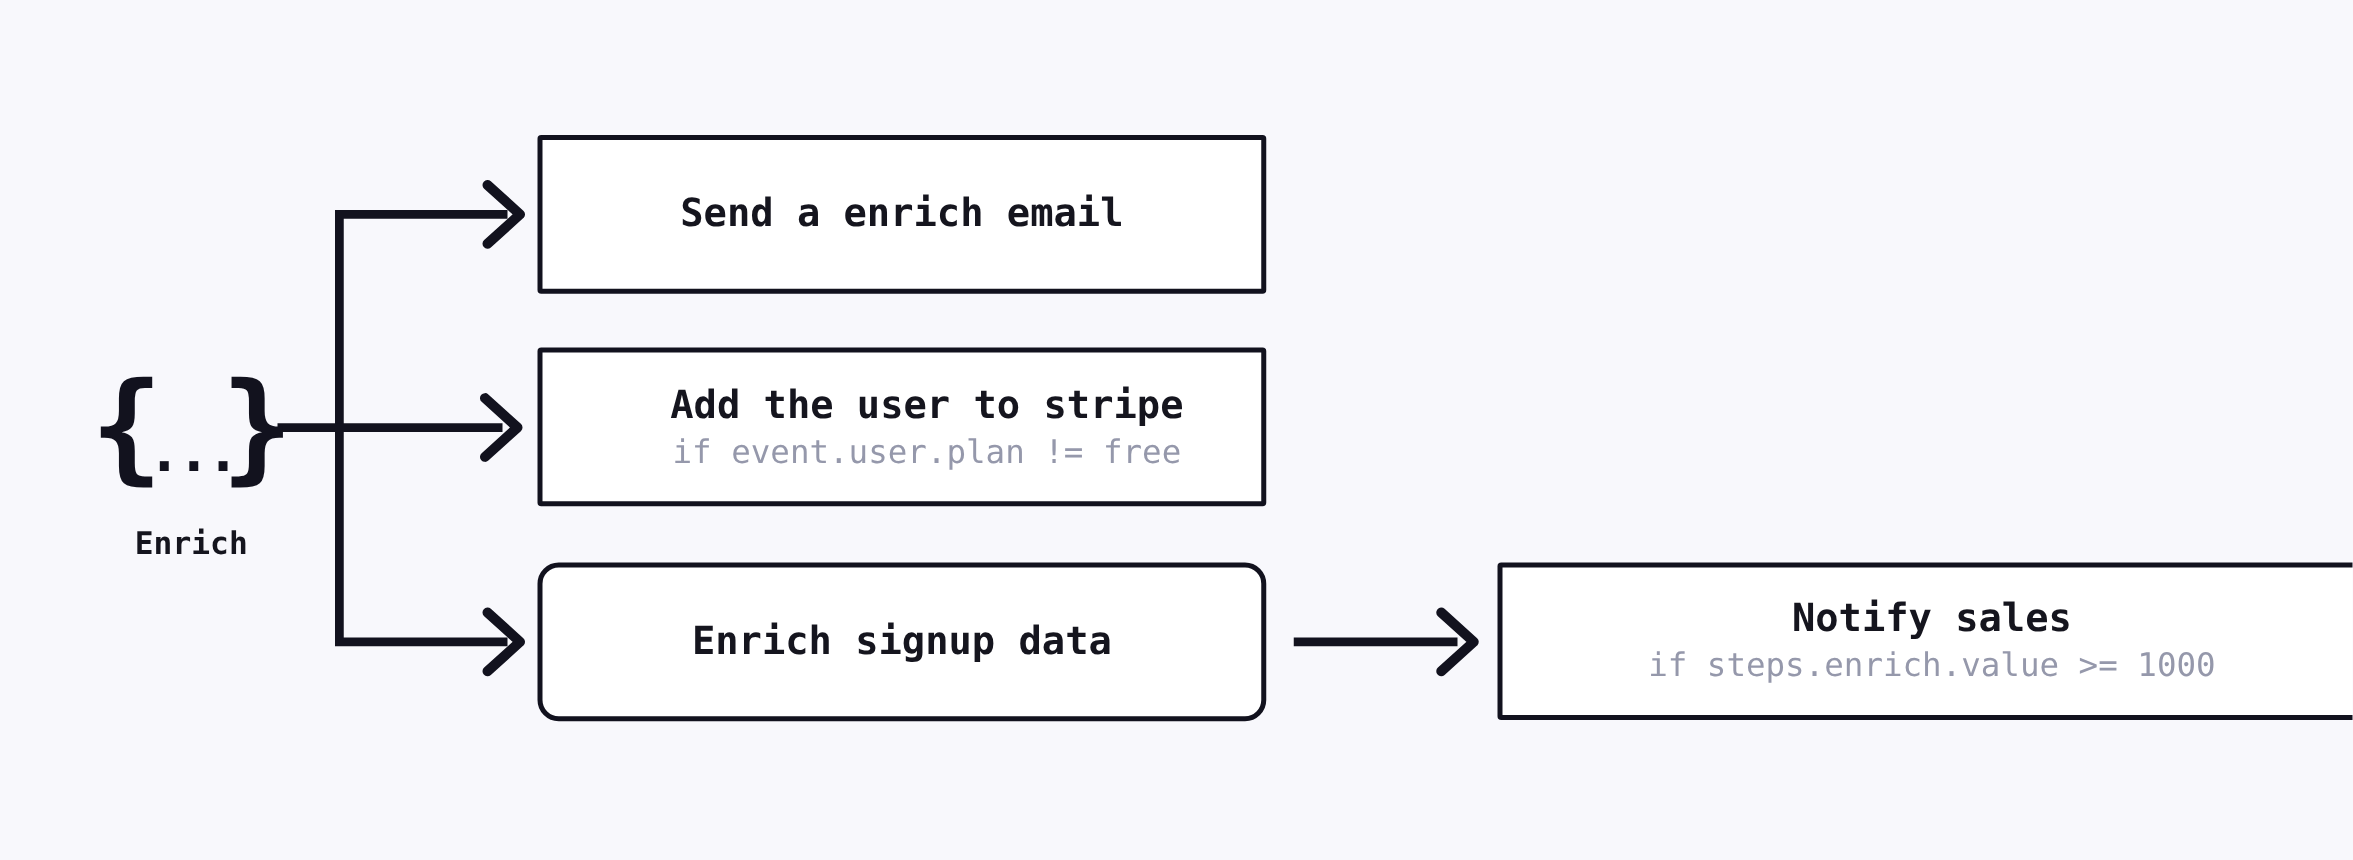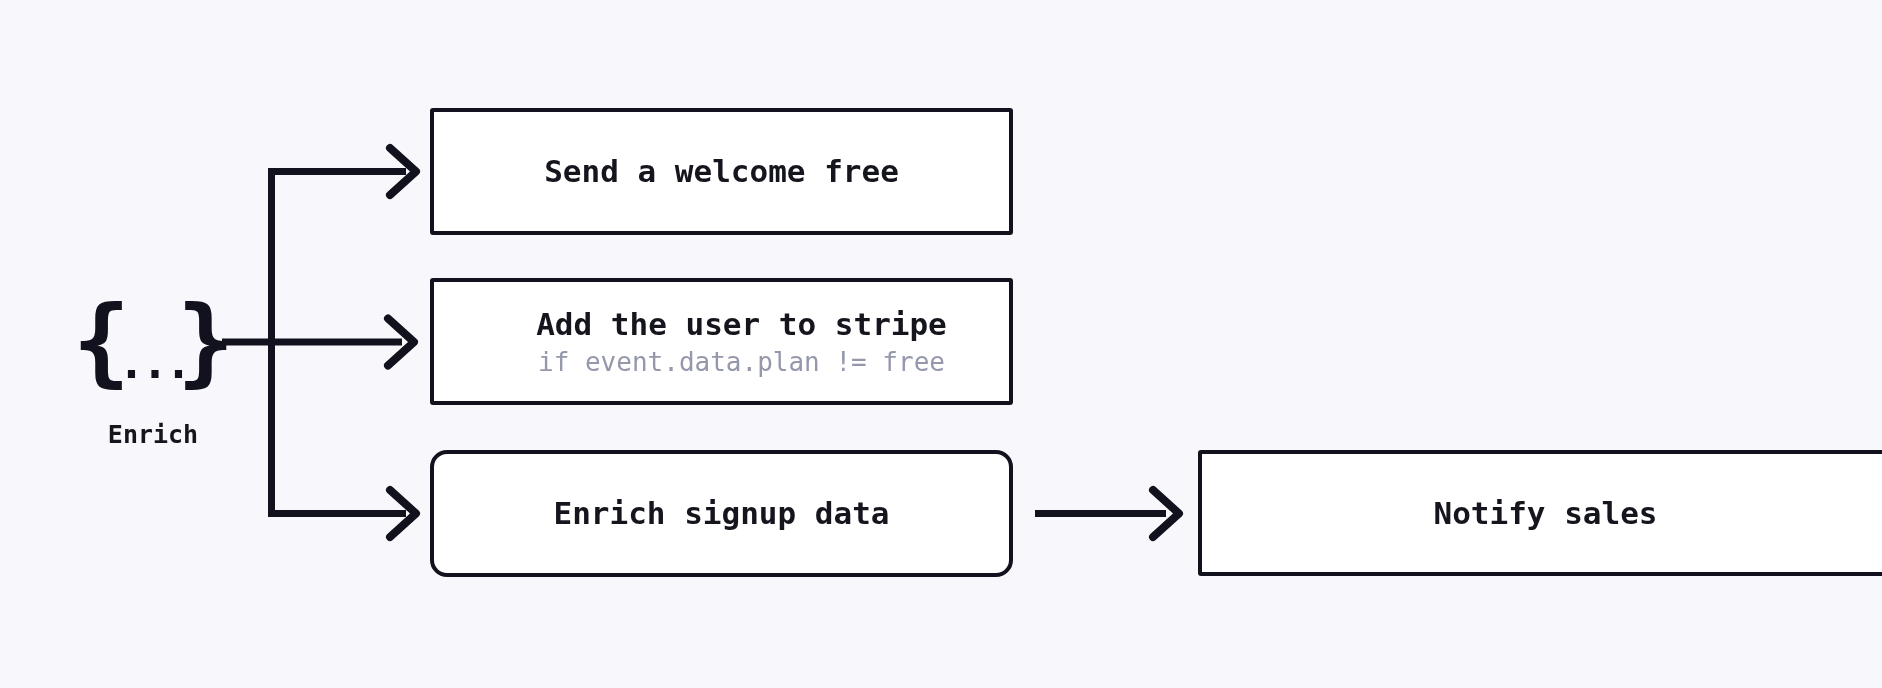--- a/index.html
+++ b/index.html
@@ -121,29 +121,30 @@
   </svg>
 
   <div class="event-symbol">
     <span class="brace">{</span>
     <span class="brace-dots">...</span>
     <span class="brace">}</span>
   </div>
   <div class="event-label">Enrich</div>
 
   <div class="node node-1">
-    <div class="node-title">Send a welcome free</div>
+    <div class="node-title">Send a enrich email</div>
   </div>
 
   <div class="node node-2">
     <div class="node-title">Add the user to stripe</div>
-    <div class="node-subtitle">if event.data.plan != free</div>
+    <div class="node-subtitle">if event.user.plan != free</div>
   </div>
 
   <div class="node node-3">
     <div class="node-title">Enrich signup data</div>
   </div>
 
   <div class="node node-4">
     <div class="node-title">Notify sales</div>
+    <div class="node-subtitle">if steps.enrich.value &gt;= 1000</div>
   </div>
 
 </div>
 
 </body></html>

